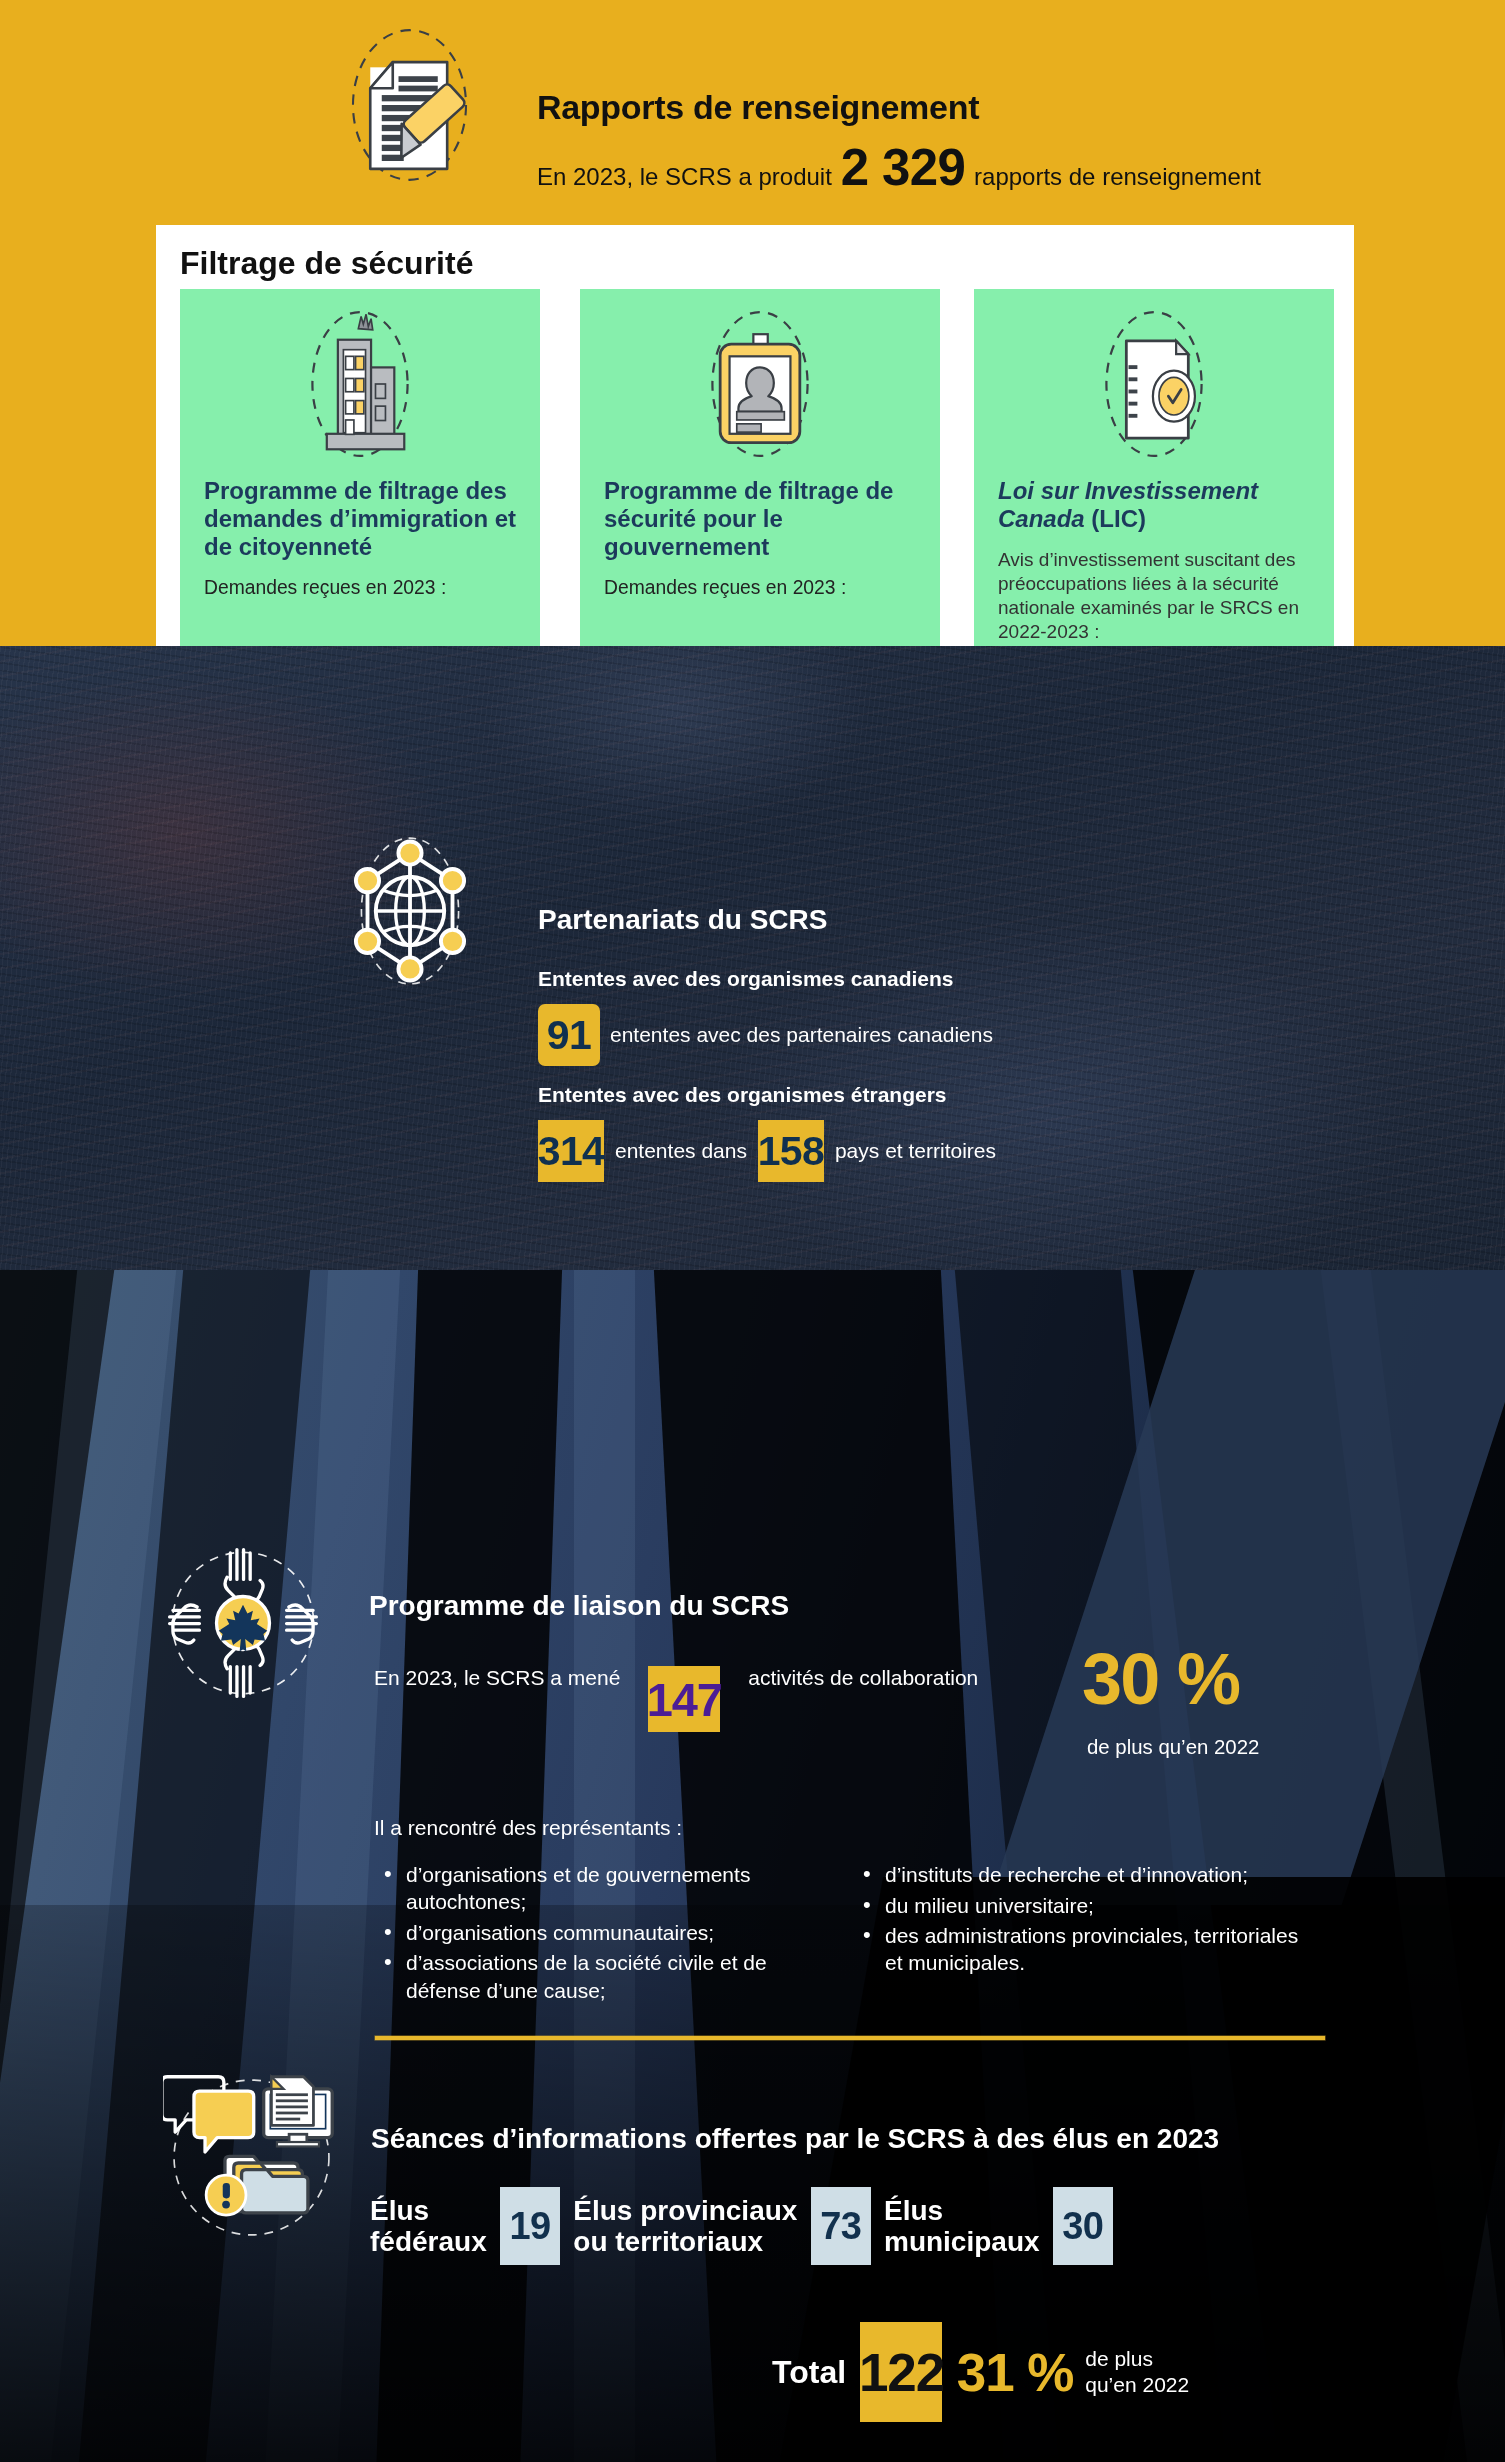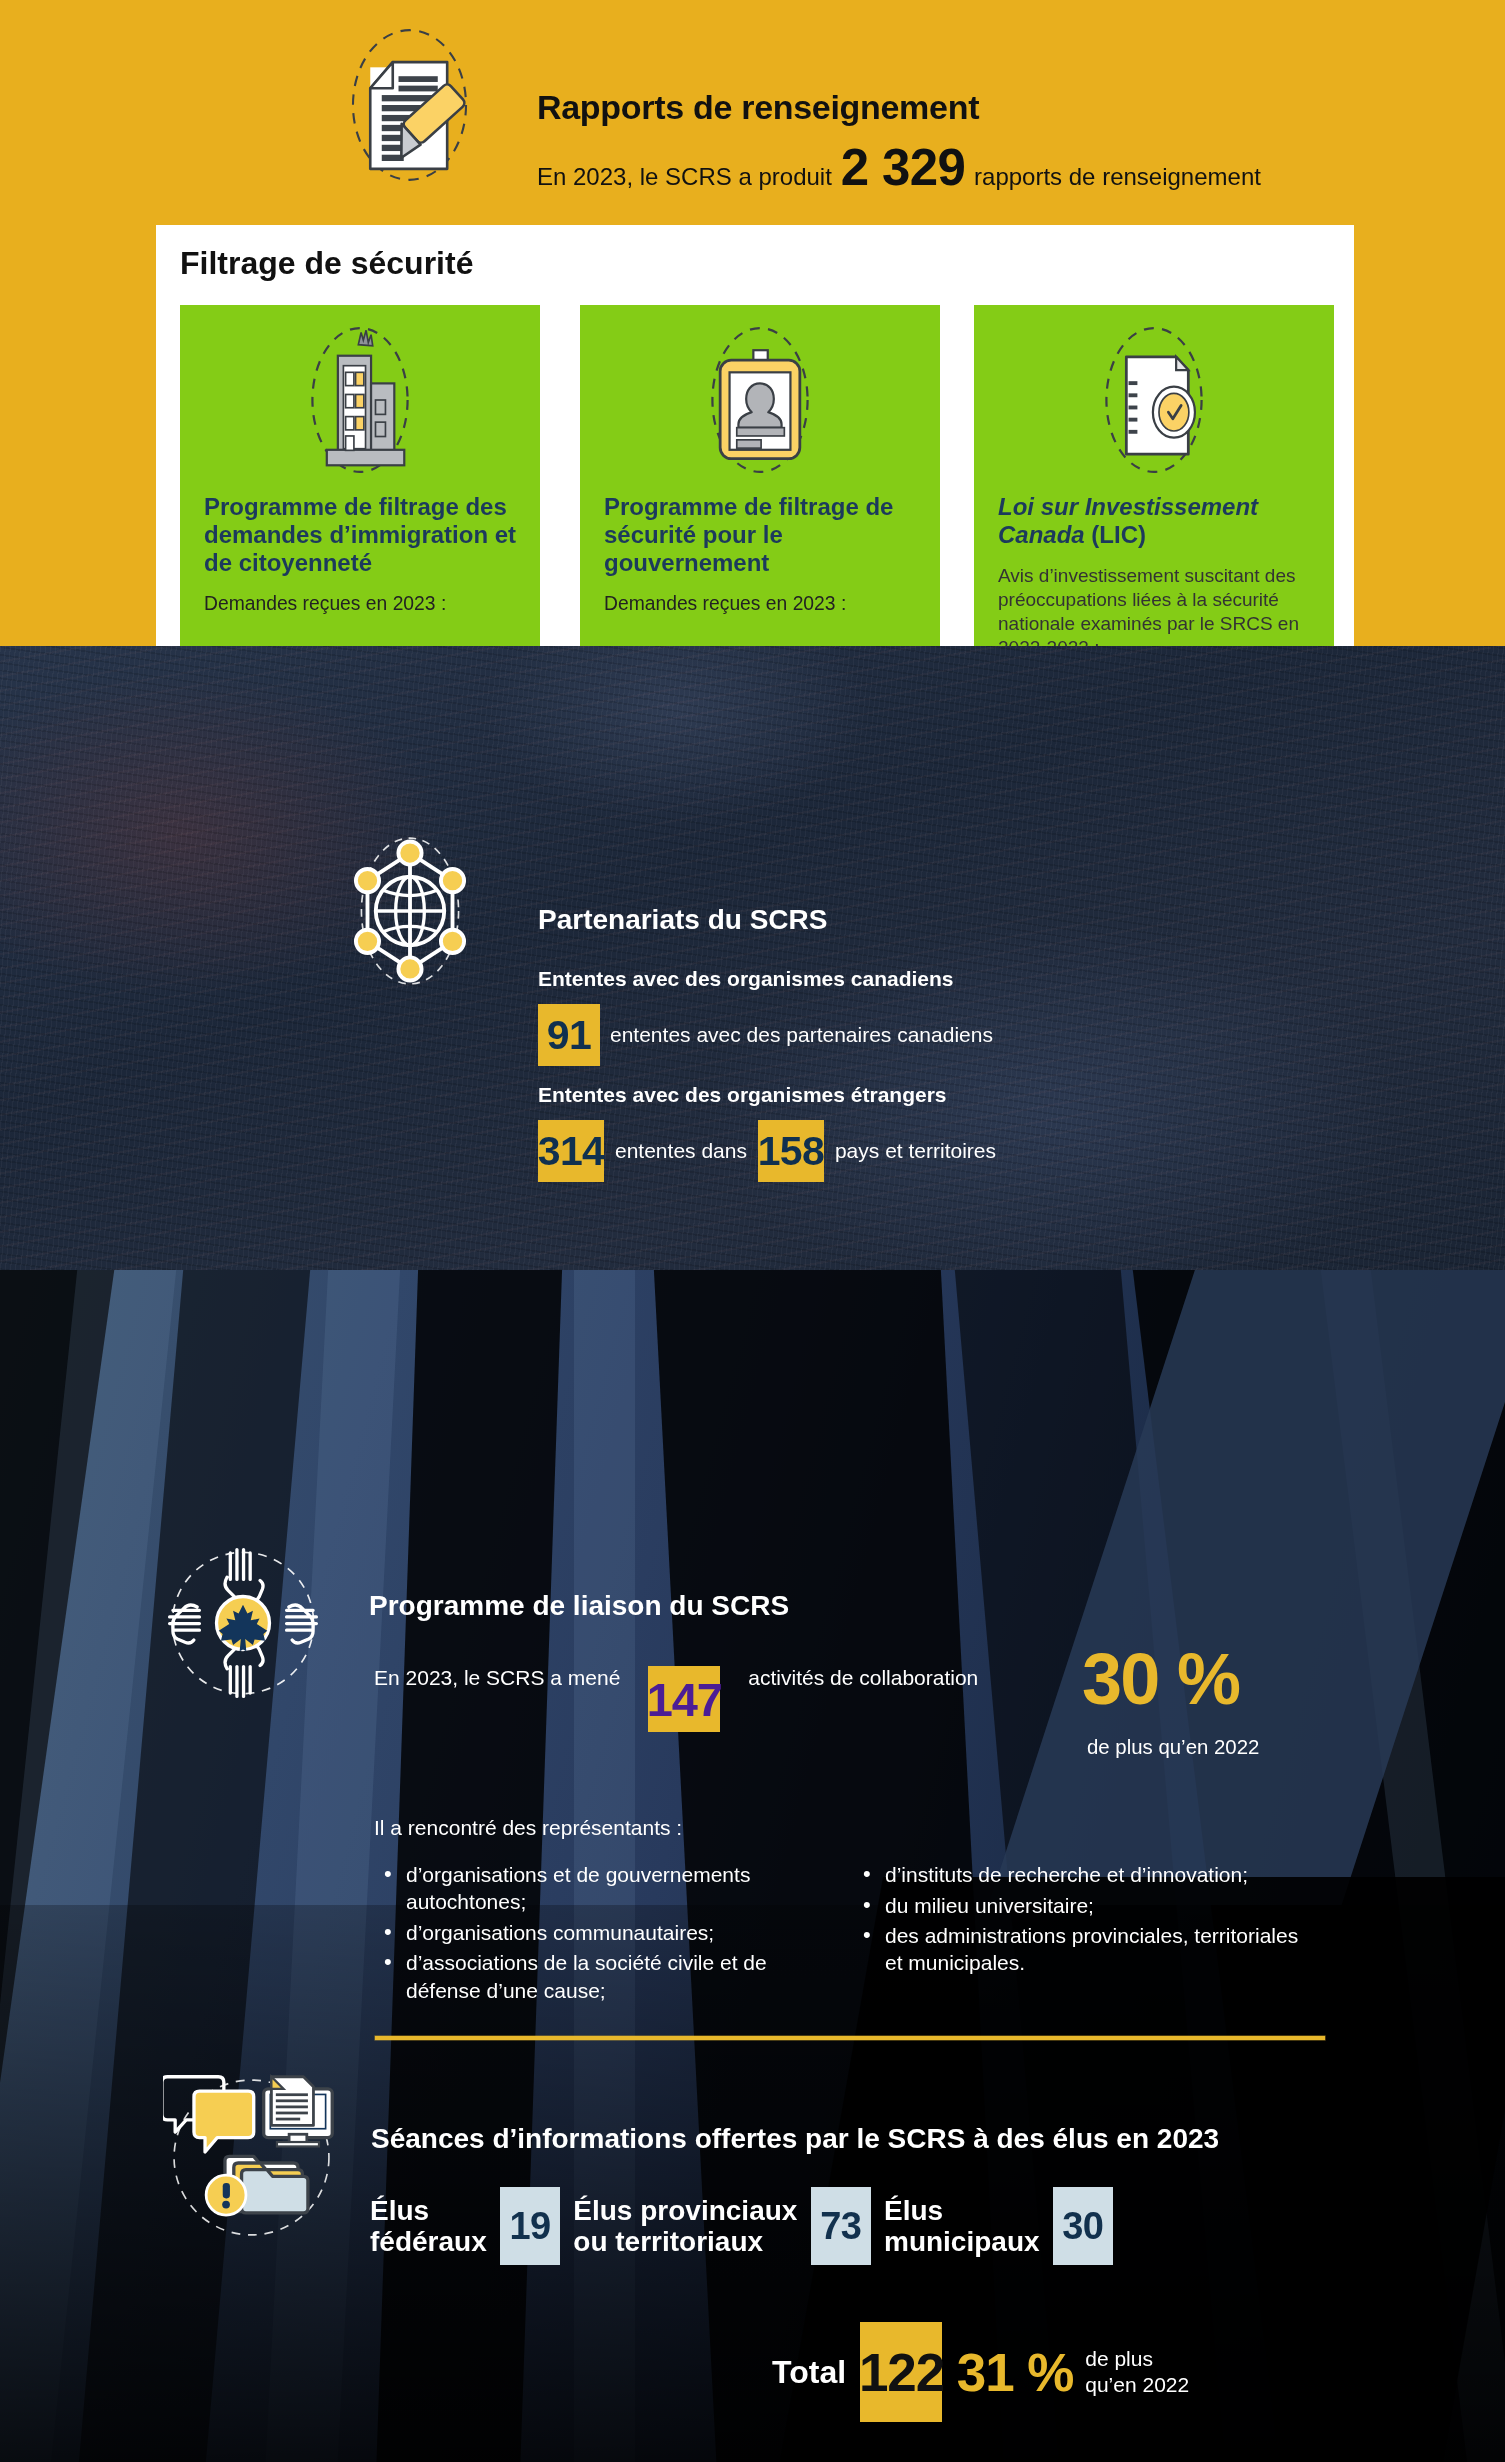--- a/index.html
+++ b/index.html
@@ -35,22 +35,22 @@
   
   #white-panel {
     position:absolute; left:156px; top:225px; width:1198px; height:579px;
     background:#ffffff;
   }
   #panel-title {
     position:absolute; left:24px; top:20px;
     font-size:32px; font-weight:bold; color:#111;
   }
   .scard {
-    position:absolute; top:80px; width:360px; height:499px;
-    background:#84cc16;
+    position:absolute; top:64px; width:360px; height:499px;
+    background:#86efac;
   }
   #scard-0 { left:24px; }
   #scard-1 { left:424px; }
   #scard-2 { left:818px; }
 
   .scard-icon { position:absolute; left:50%; top:12px; transform:translateX(-50%); width:166px; height:166px; }
   .scard-body { position:absolute; left:24px; right:16.6px; top:188px; }
   .scard-head {
     font-size:24px; font-weight:bold; color:#1C3A5C; line-height:1.16;
   }
@@ -89,21 +89,21 @@
   }
   #part-sub1 { position:absolute; left:538px; top:967px; font-size:21px; font-weight:bold; color:#fff; }
   #part-sub2 { position:absolute; left:538px; top:1083px; font-size:21px; font-weight:bold; color:#fff; }
 
   .ybox {
     display:inline-flex; align-items:center; justify-content:center;
     background:#E8B82C; color:#10304F; font-weight:bold;
     font-size:41px; line-height:1; letter-spacing:-0.6px;
   }
   #part-row1 { position:absolute; left:538px; top:1004px; display:flex; align-items:center; white-space:nowrap; }
-  #part-row1 .ybox { width:62px; height:62px; }
+  #part-row1 .ybox { width:62px; height:62px;border-radius:7px; }
   #part-row1 .txt { font-size:21px; color:#fff; margin-left:10px; }
 
   #part-row2 { position:absolute; left:538px; top:1120px; display:flex; align-items:center; white-space:nowrap; }
   #part-row2 .ybox { width:66px; height:62px; }
   #part-row2 .txt { font-size:21px; color:#fff; margin:0 11px; }
 
   
   #bldg-band {
     position:absolute; left:0; top:1270px; width:1506px; height:1193px;
     background:

